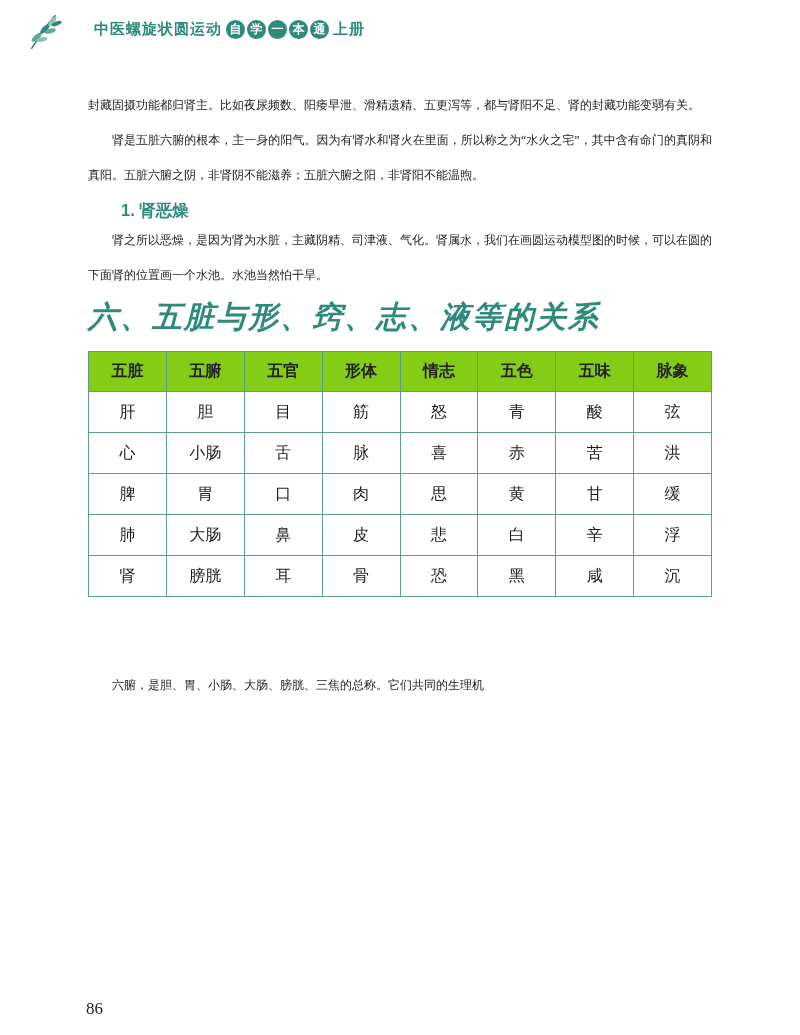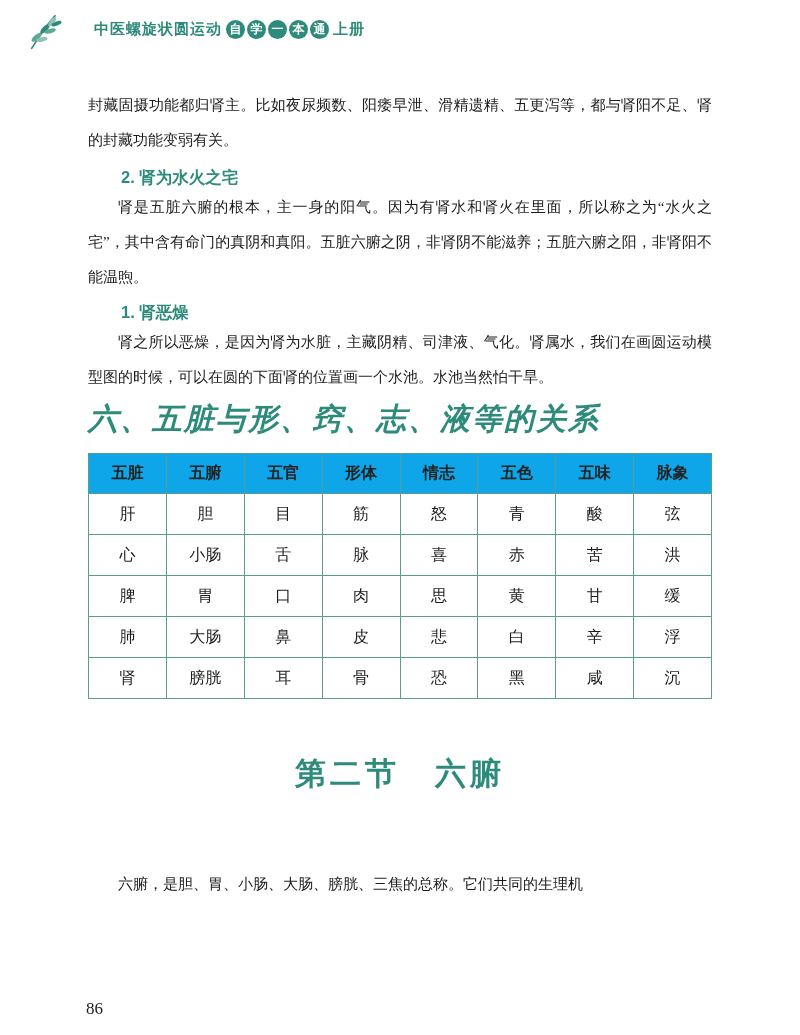--- a/index.html
+++ b/index.html
@@ -41,21 +41,21 @@
     width: 19px; height: 19px;
     border-radius: 50%;
     background: #2e8b7b;
     color: #ffffff;
     font-size: 12px;
     letter-spacing: 0;
   }
   
   .content { padding: 0 88px; }
   .para {
-    font-size: 15px;
+    font-size: 12px;
     line-height: 35px;
     text-align: justify;
     color: #1c1c1c;
   }
   .indent { text-indent: 2em; }
   .p1 { margin-top: 40px; }
   .sub-heading {
     margin-left: 2em;
     color: #2e8b7b;
     font-weight: bold;
@@ -83,21 +83,21 @@
     table-layout: fixed;
     font-size: 16px;
   }
   table.relations th, table.relations td {
     border: 1px solid #5a9c8e;
     text-align: center;
     vertical-align: middle;
   }
   table.relations th {
     height: 40px;
-    background: #0ea5e9;
+    background: #84cc16;
     font-weight: bold;
     font-family: "Liberation Sans", sans-serif;
     color: #222222;
   }
   table.relations td {
     height: 41px;
     color: #1c1c1c;
   }
   
   .chapter-heading {
@@ -145,21 +145,20 @@
         <span class="badge-char">通</span>
       </span>
       <span>上册</span>
     </div>
   </div>
 
   <div class="content">
 
     <p class="para p1">封藏固摄功能都归肾主。比如夜尿频数、阳痿早泄、滑精遗精、五更泻等，都与肾阳不足、肾的封藏功能变弱有关。</p>
 
-    <div class="sub-heading h2">2. 肾为水火之宅</div>
 
     <p class="para indent">肾是五脏六腑的根本，主一身的阳气。因为有肾水和肾火在里面，所以称之为“水火之宅”，其中含有命门的真阴和真阳。五脏六腑之阴，非肾阴不能滋养；五脏六腑之阳，非肾阳不能温煦。</p>
 
     <div class="sub-heading h3">1. 肾恶燥</div>
 
     <p class="para indent">肾之所以恶燥，是因为肾为水脏，主藏阴精、司津液、气化。肾属水，我们在画圆运动模型图的时候，可以在圆的下面肾的位置画一个水池。水池当然怕干旱。</p>
 
     <div class="section-heading">六、五脏与形、窍、志、液等的关系</div>
 
 
@@ -223,21 +222,20 @@
           <td>耳</td>
           <td>骨</td>
           <td>恐</td>
           <td>黑</td>
           <td>咸</td>
           <td>沉</td>
         </tr>
       </tbody>
     </table>
 
-    <div class="chapter-heading">第二节　六腑</div>
 
     <p class="para indent p5">六腑，是胆、胃、小肠、大肠、膀胱、三焦的总称。它们共同的生理机</p>
 
   </div>
 
   <div class="page-number">86</div>
 
 </div>
 
 </body></html>

